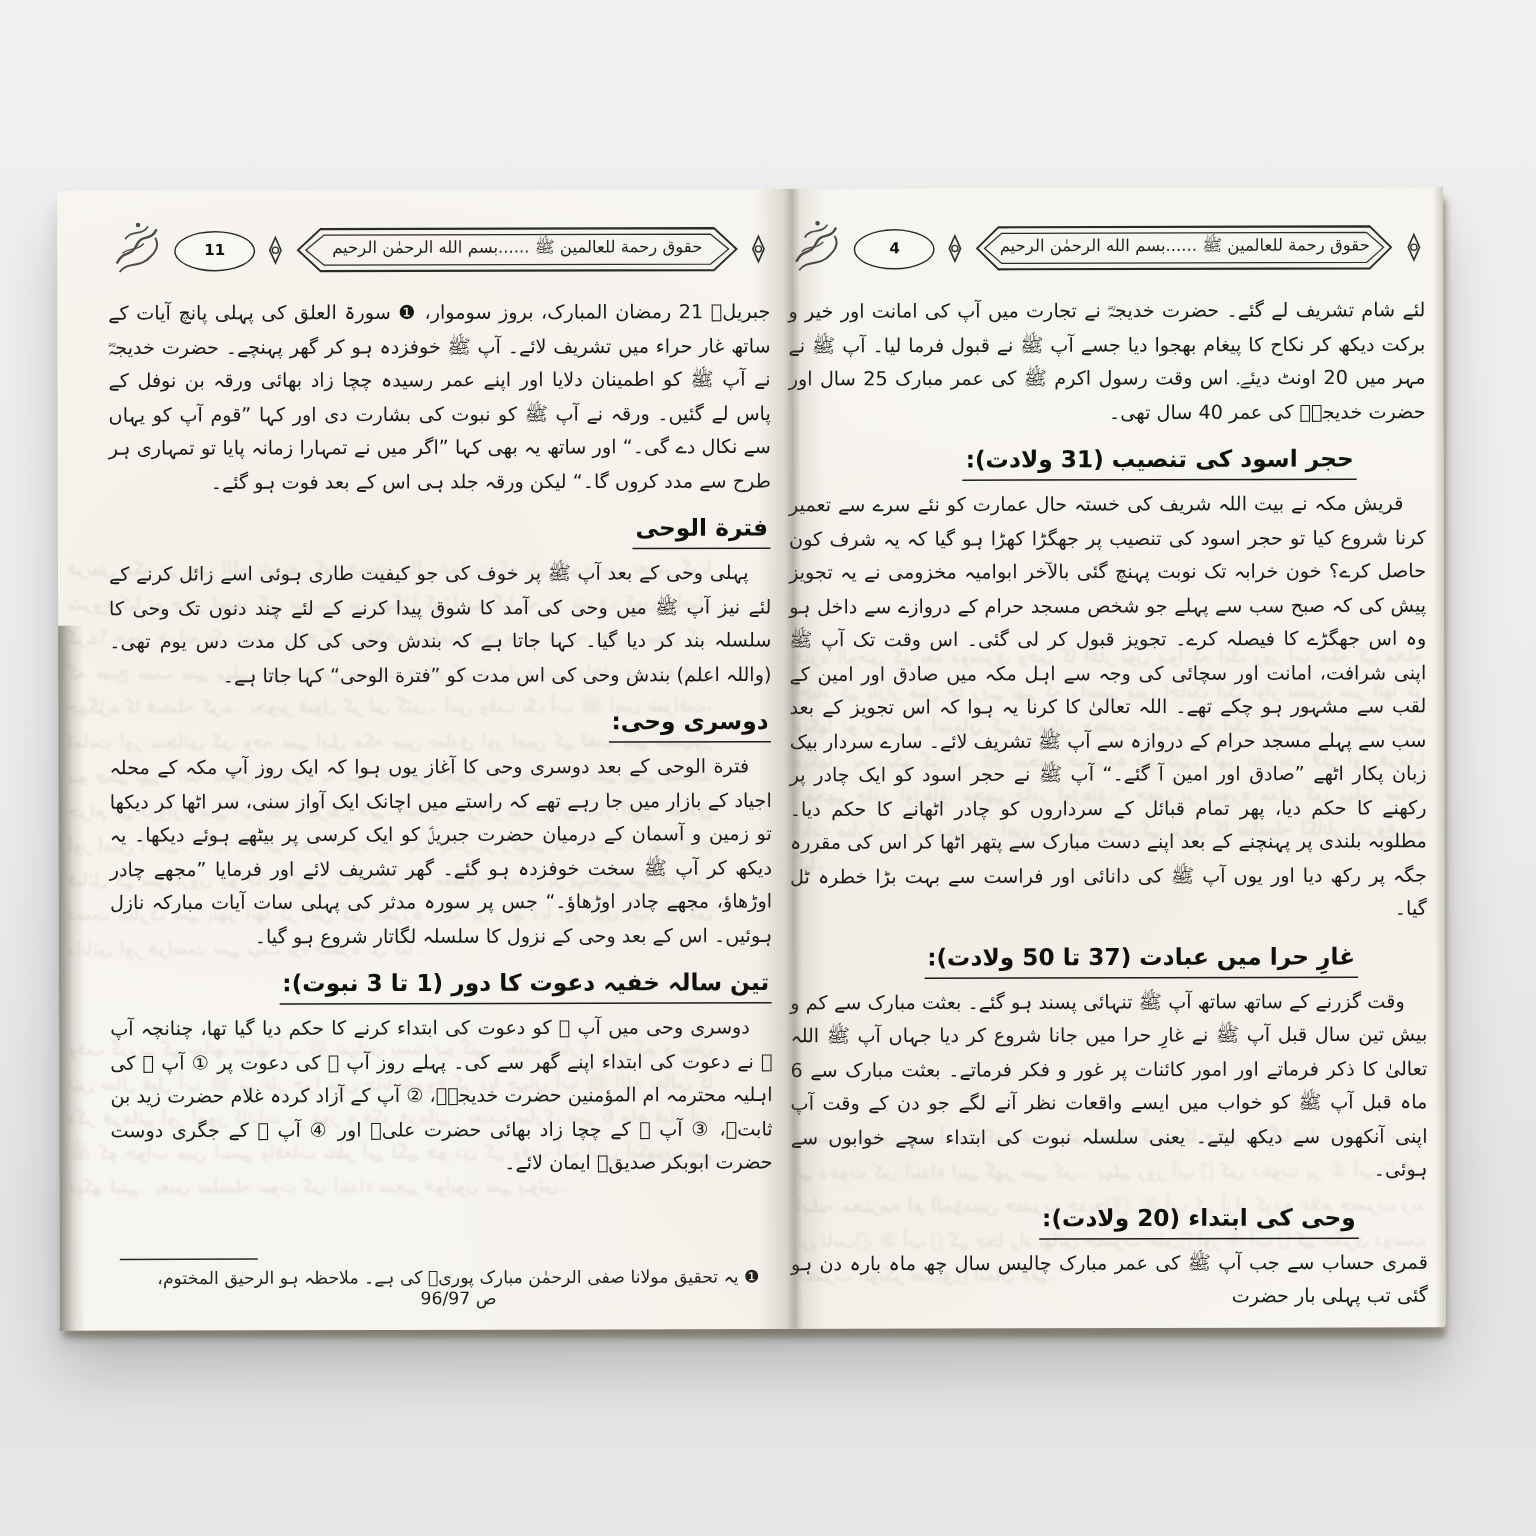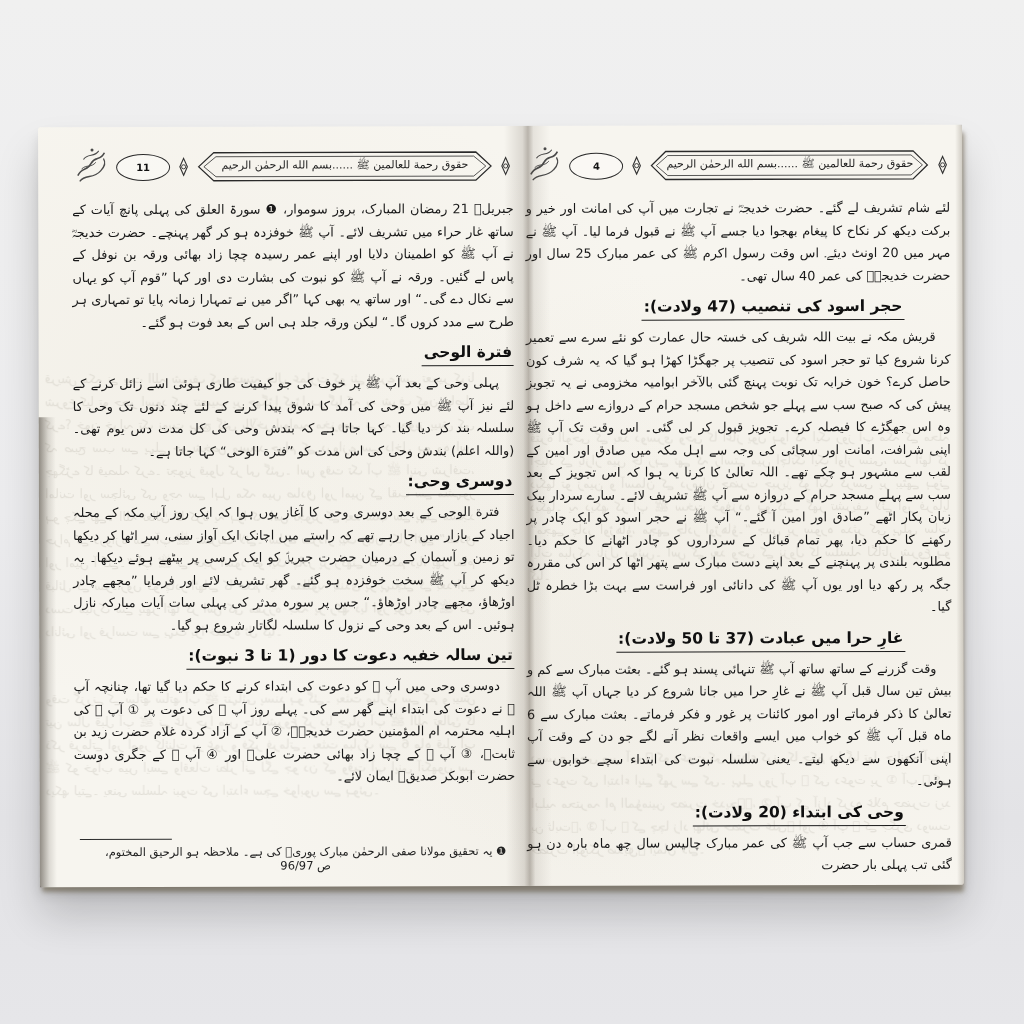--- a/index.html
+++ b/index.html
@@ -161,21 +161,21 @@
         <div class="band-text">حقوق رحمة للعالمين ﷺ ......بسم الله الرحمٰن الرحيم</div>
       </div>
       <svg class="knot" viewBox="0 0 16 20">
         <path d="M8 1 L12 10 L8 19 L4 10 Z" fill="none" stroke="#333" stroke-width="1.2"></path>
         <circle cx="8" cy="10" r="2.2" fill="none" stroke="#333" stroke-width="1"></circle>
       </svg>
     </div>
 
     <p class="para cont">لئے شام تشریف لے گئے۔ حضرت خدیجہؓ نے تجارت میں آپ کی امانت اور خیر و برکت دیکھ کر نکاح کا پیغام بھجوا دیا جسے آپ ﷺ نے قبول فرما لیا۔ آپ ﷺ نے مہر میں 20 اونٹ دیئے۔ اس وقت رسول اکرم ﷺ کی عمر مبارک 25 سال اور حضرت خدیجہؓ کی عمر 40 سال تھی۔</p>
 
-    <div class="sec-h"><span>حجر اسود کی تنصیب (47 ولادت):</span></div>
+    <div class="sec-h"><span>حجر اسود کی تنصیب (31 ولادت):</span></div>
     <p class="para">قریش مکہ نے بیت اللہ شریف کی خستہ حال عمارت کو نئے سرے سے تعمیر کرنا شروع کیا تو حجر اسود کی تنصیب پر جھگڑا کھڑا ہو گیا کہ یہ شرف کون حاصل کرے؟ خون خرابہ تک نوبت پہنچ گئی بالآخر ابوامیہ مخزومی نے یہ تجویز پیش کی کہ صبح سب سے پہلے جو شخص مسجد حرام کے دروازے سے داخل ہو وہ اس جھگڑے کا فیصلہ کرے۔ تجویز قبول کر لی گئی۔ اس وقت تک آپ ﷺ اپنی شرافت، امانت اور سچائی کی وجہ سے اہل مکہ میں صادق اور امین کے لقب سے مشہور ہو چکے تھے۔ اللہ تعالیٰ کا کرنا یہ ہوا کہ اس تجویز کے بعد سب سے پہلے مسجد حرام کے دروازہ سے آپ ﷺ تشریف لائے۔ سارے سردار بیک زبان پکار اٹھے ”صادق اور امین آ گئے۔“ آپ ﷺ نے حجر اسود کو ایک چادر پر رکھنے کا حکم دیا، پھر تمام قبائل کے سرداروں کو چادر اٹھانے کا حکم دیا۔ مطلوبہ بلندی پر پہنچنے کے بعد اپنے دست مبارک سے پتھر اٹھا کر اس کی مقررہ جگہ پر رکھ دیا اور یوں آپ ﷺ کی دانائی اور فراست سے بہت بڑا خطرہ ٹل گیا۔</p>
 
     <div class="sec-h"><span>غارِ حرا میں عبادت (37 تا 50 ولادت):</span></div>
     <p class="para">وقت گزرنے کے ساتھ ساتھ آپ ﷺ تنہائی پسند ہو گئے۔ بعثت مبارک سے کم و بیش تین سال قبل آپ ﷺ نے غارِ حرا میں جانا شروع کر دیا جہاں آپ ﷺ اللہ تعالیٰ کا ذکر فرماتے اور امور کائنات پر غور و فکر فرماتے۔ بعثت مبارک سے 6 ماہ قبل آپ ﷺ کو خواب میں ایسے واقعات نظر آنے لگے جو دن کے وقت آپ اپنی آنکھوں سے دیکھ لیتے۔ یعنی سلسلہ نبوت کی ابتداء سچے خوابوں سے ہوئی۔</p>
 
     <div class="sec-h"><span>وحی کی ابتداء (20 ولادت):</span></div>
     <p class="para cont">قمری حساب سے جب آپ ﷺ کی عمر مبارک چالیس سال چھ ماہ بارہ دن ہو گئی تب پہلی بار حضرت</p>
   </div>
 
   <div class="gutter-shadow"></div>

